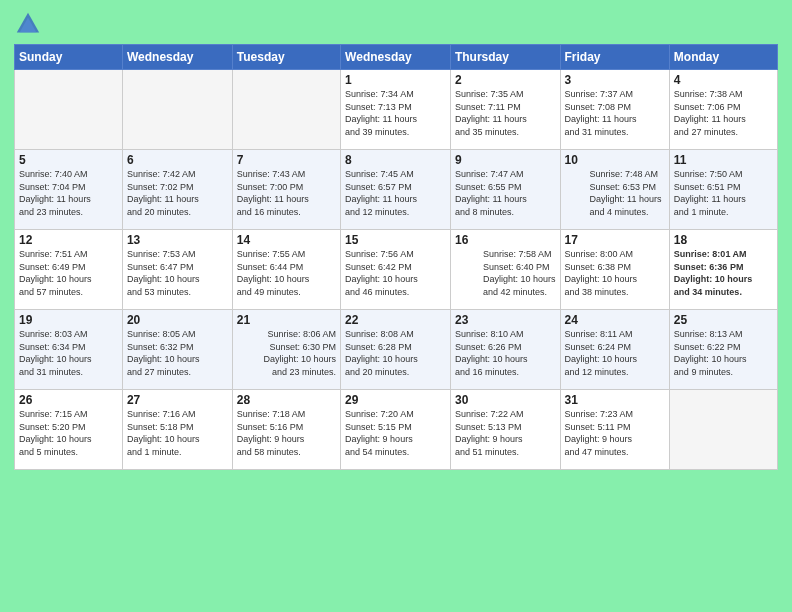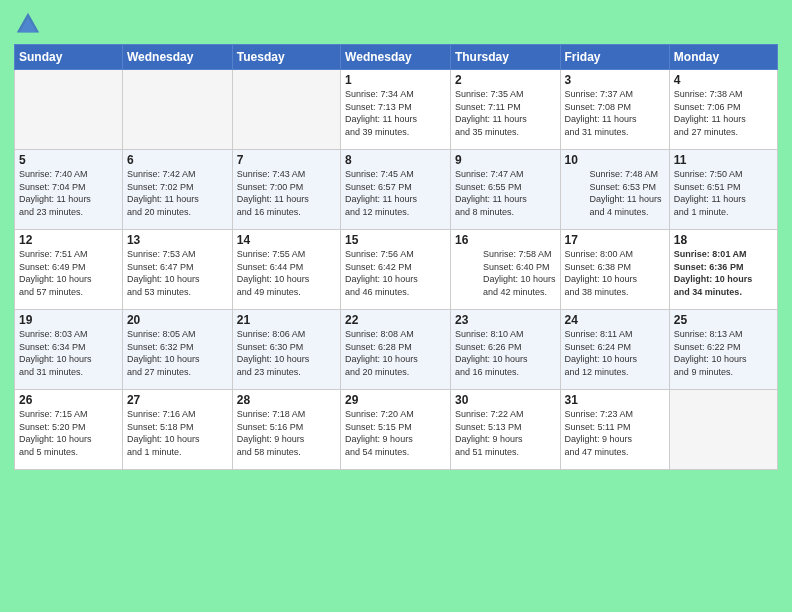--- a/index.html
+++ b/index.html
@@ -272,21 +272,21 @@
           </td>
           <td>
             <span class="day-number">20</span>
             <div class="day-info" style="white-space: pre-line;">Sunrise: 8:05 AM
 Sunset: 6:32 PM
 Daylight: 10 hours
 and 27 minutes.</div>
           </td>
           <td>
             <span class="day-number">21</span>
-            <div class="day-info" style="white-space: pre-line;">Sunrise: 8:06 AM
+            <div class="day-info" style="white-space: pre-line; text-align: right;">Sunrise: 8:06 AM
 Sunset: 6:30 PM
 Daylight: 10 hours
 and 23 minutes.</div>
           </td>
           <td>
             <span class="day-number">22</span>
             <div class="day-info" style="white-space: pre-line;">Sunrise: 8:08 AM
 Sunset: 6:28 PM
 Daylight: 10 hours
 and 20 minutes.</div>

